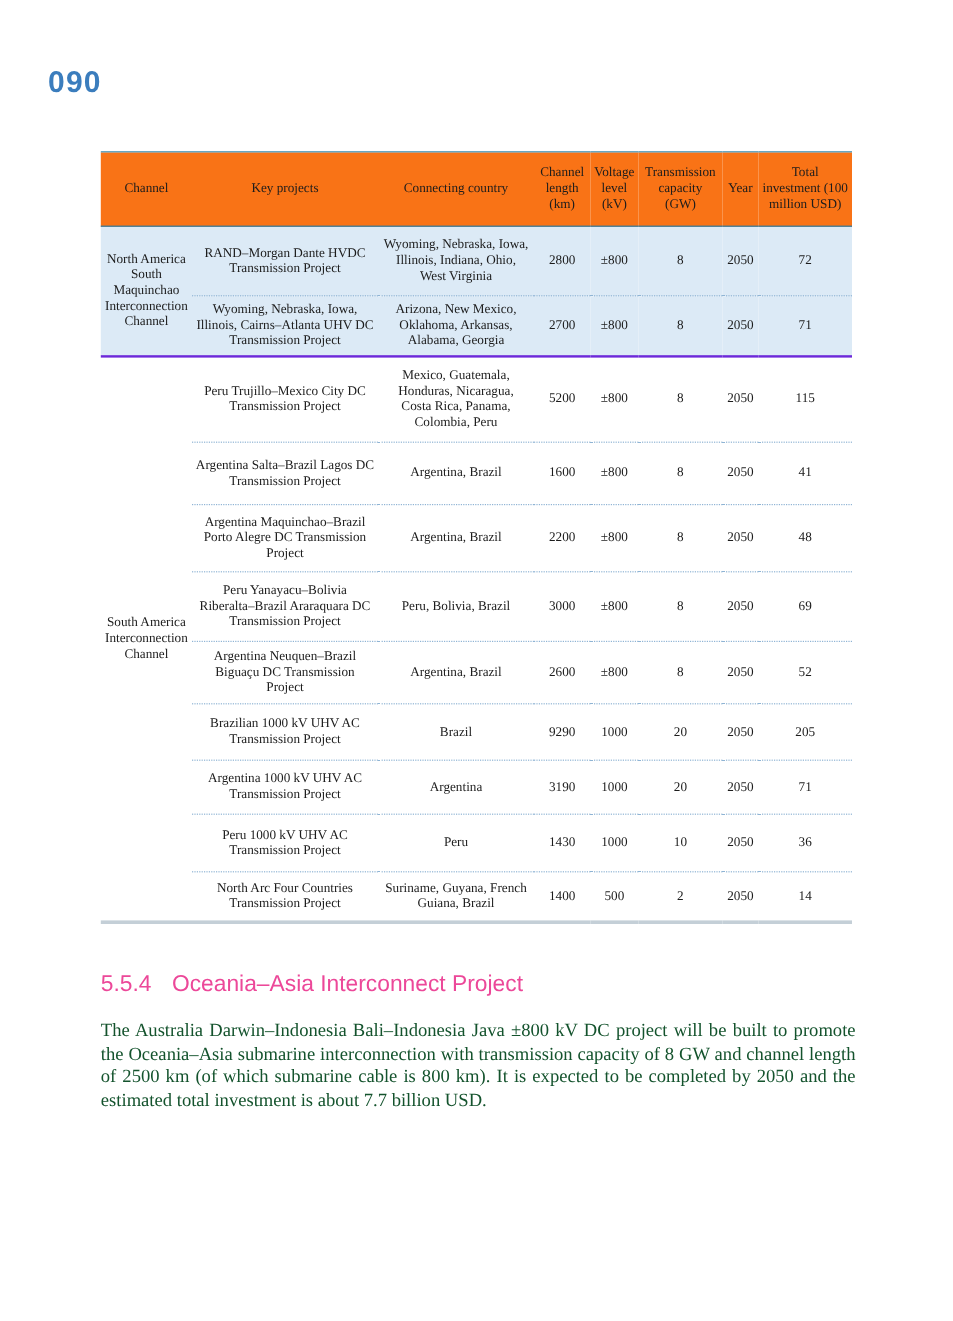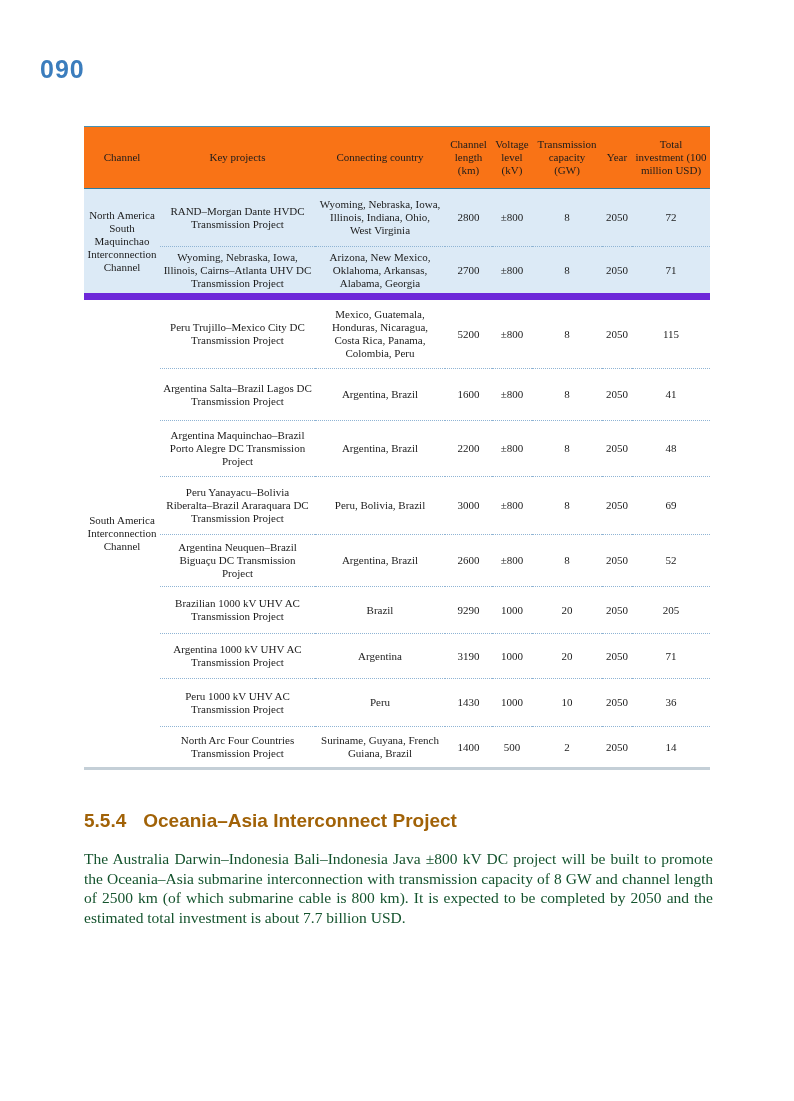--- a/index.html
+++ b/index.html
@@ -67,27 +67,27 @@
   tr.row-4 { height: 52px; }
   tr.row-5 { height: 56px; }
   tr.row-6 { height: 58px; }
   tr.row-7 { height: 52px; }
   tr.row-8 { height: 47px; }
   tr.row-9 { height: 45px; }
   tr.row-10 { height: 48px; }
   tr.row-11 { height: 42px; }
   .group-na td { background: #dceaf6; }
   tr.sep td { border-top: 1px dotted #8fb4d4; }
-  tr.section-start td { border-top: 7px solid #6d28d9; }
+  tr.section-start td { border-top: 2px solid #6d28d9; }
   .section-heading {
     margin-top: 40px;
     font-family: "Liberation Sans", sans-serif;
     font-size: 19px;
-    font-weight: 700;
-    color: #a16207;
+    font-weight: 400;
+    color: #ec4899;
     white-space: nowrap;
   }
   .section-heading .sec-num { margin-right: 17px; }
   .section-body {
     margin-top: 17px;
     width: 629px;
     font-size: 15.5px;
     line-height: 19.5px;
     text-align: justify;
     color: #14532d;

